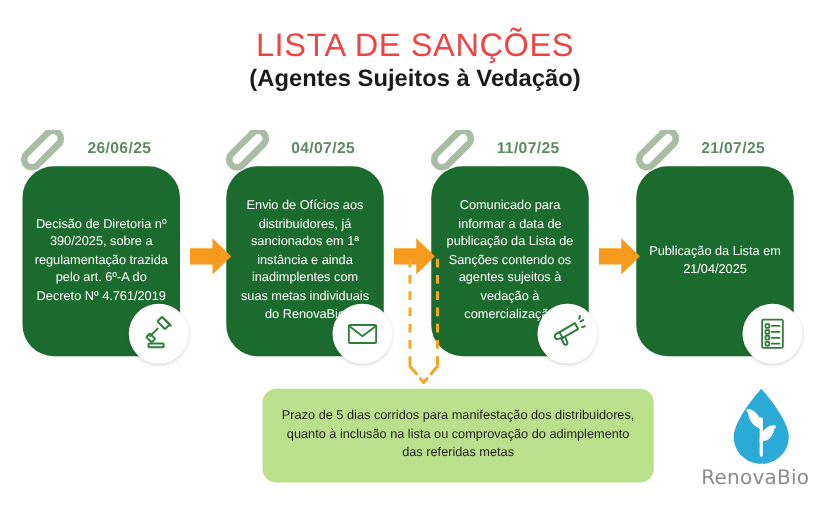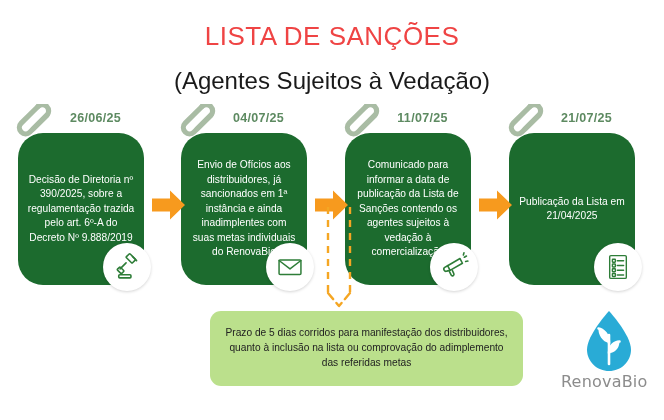--- a/index.html
+++ b/index.html
@@ -26,24 +26,24 @@
     text-align: center;
   }
   #page-title {
     font-size: 26px;
     font-weight: 400;
     color: #ef4444;
     letter-spacing: 0.5px;
     line-height: 1.15;
   }
   #page-subtitle {
-    font-size: 24px;
-    font-weight: 400;
+    font-size: 19px;
+    font-weight: 700;
     color: #1a1a1a;
-    margin-top: 15px;
+    margin-top: 1px;
     line-height: 1.15;
   }
 
   
   .step {
     position: absolute;
     top: 133px;
     width: 126px;
     height: 152px;
     background: #1C6B2E;
@@ -206,21 +206,21 @@
       <path d="M25 2.5 a6.2 6.2 0 0 1 8.8 8.8 L20 25" fill="none" stroke="#A9BCA4" stroke-width="5.2" stroke-linecap="round"></path>
     </svg>
   </div>
 
   <div class="step-date" id="date-1">26/06/25</div>
   <div class="step-date" id="date-2">04/07/25</div>
   <div class="step-date" id="date-3">11/07/25</div>
   <div class="step-date" id="date-4">21/07/25</div>
 
   <div class="step" id="step-1">
-    <div class="step-text">Decisão de Diretoria nº 390/2025, sobre a regulamentação trazida pelo art. 6º-A do Decreto Nº 9.888/2019</div>
+    <div class="step-text">Decisão de Diretoria nº 390/2025, sobre a regulamentação trazida pelo art. 6º-A do Decreto Nº 4.761/2019</div>
   </div>
   <div class="step" id="step-2">
     <div class="step-text">Envio de Ofícios aos distribuidores, já sancionados em 1ª instância e ainda inadimplentes com suas metas individuais do RenovaBio</div>
   </div>
   <div class="step" id="step-3">
     <div class="step-text">Comunicado para informar a data de publicação da Lista de Sanções contendo os agentes sujeitos à vedação à comercialização</div>
   </div>
   <div class="step" id="step-4">
     <div class="step-text">Publicação da Lista em 21/04/2025</div>
   </div>

